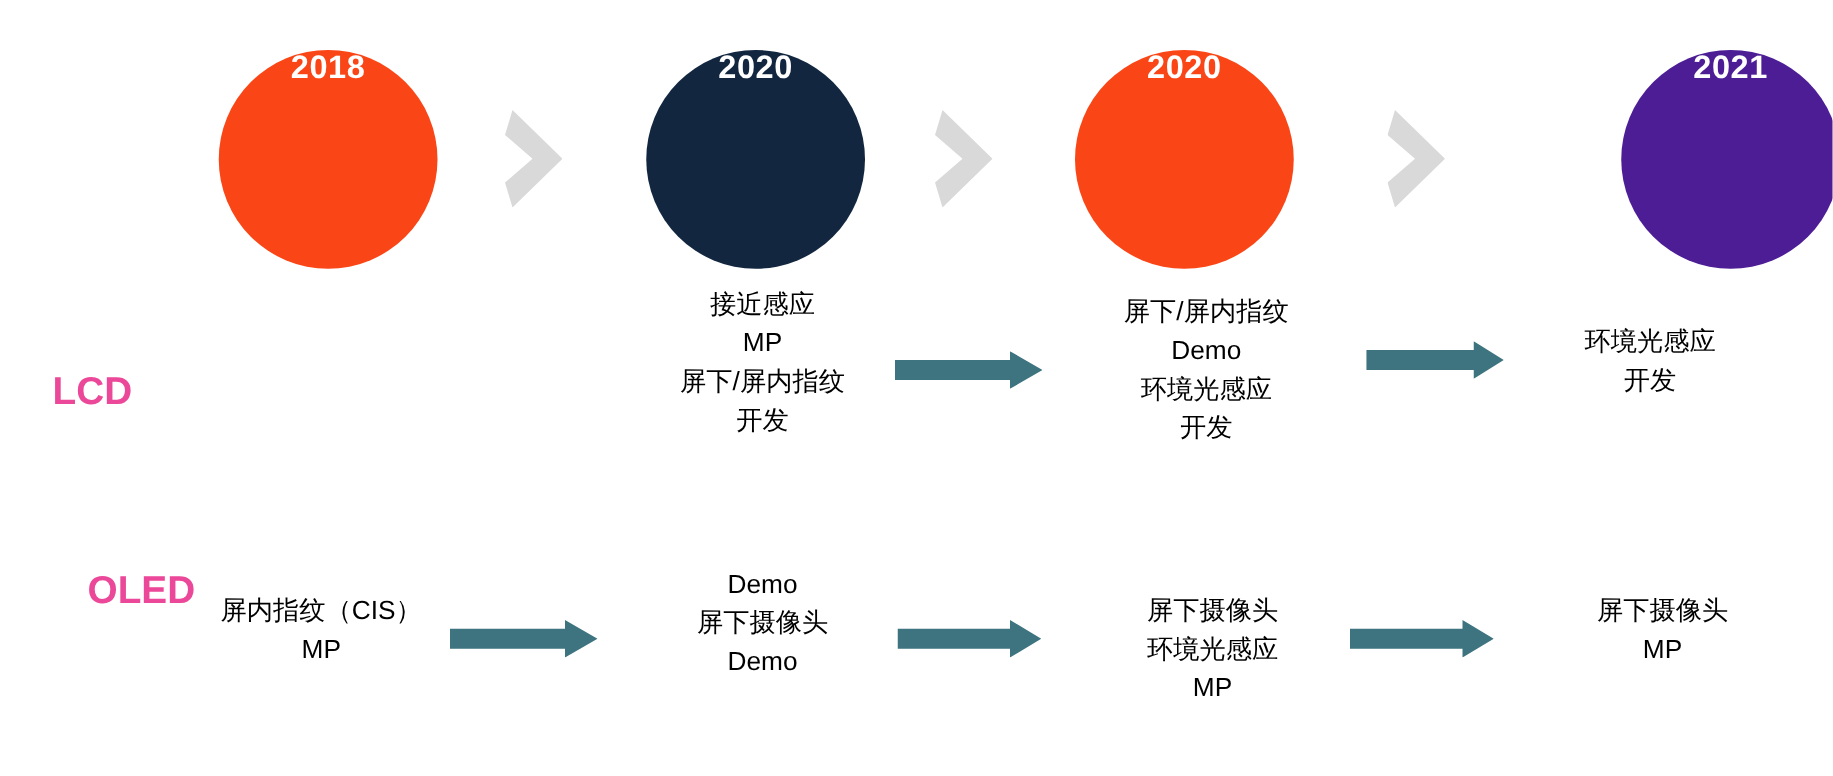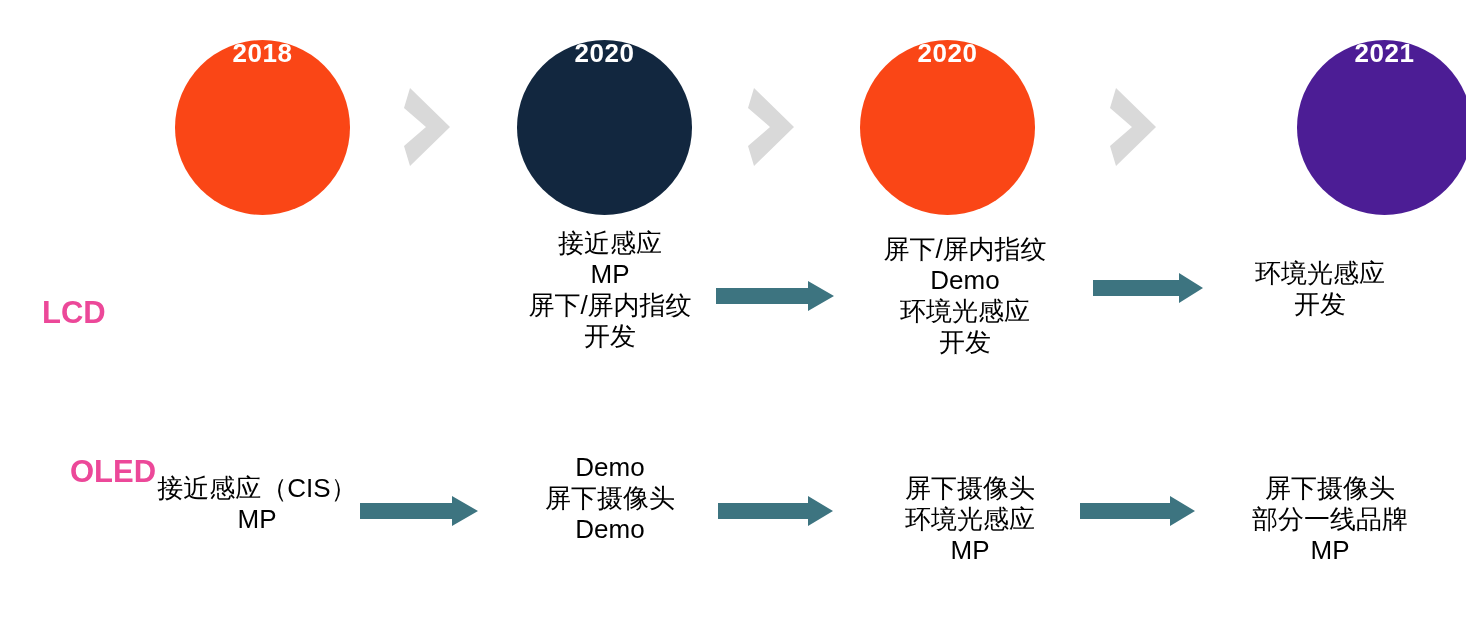--- a/index.html
+++ b/index.html
@@ -66,21 +66,21 @@
     line-height: 1;
     white-space: nowrap;
   }
   .label-lcd  { left: 42px; top: 297px; }
   .label-oled { left: 42px; top: 456px; margin-left: 28px; }
 
   
   .text-block {
     position: absolute;
     text-align: center;
-    font-size: 26px;
+    font-size: 21px;
     line-height: 31px;
     color: #000000;
     white-space: nowrap;
   }
   .text-block div { white-space: nowrap; }
 
   
   .tb-lcd-2019 { left: 500px; top: 228px; width: 220px; }
   .tb-lcd-2020 { left: 855px; top: 234px; width: 220px; }
   .tb-lcd-2021 { left: 1215px; top: 258px; width: 210px; }
@@ -155,39 +155,38 @@
     <div>环境光感应</div>
     <div>开发</div>
   </div>
 
   <div class="text-block tb-lcd-2021">
     <div>环境光感应</div>
     <div>开发</div>
   </div>
 
   <div class="text-block tb-oled-2018">
-    <div>接近感应（CIS）</div>
+    <div>屏内指纹（CIS）</div>
     <div>MP</div>
   </div>
 
   <div class="text-block tb-oled-2019">
     <div>Demo</div>
     <div>屏下摄像头</div>
     <div>Demo</div>
   </div>
 
   <div class="text-block tb-oled-2020">
     <div>屏下摄像头</div>
     <div>环境光感应</div>
     <div>MP</div>
   </div>
 
   <div class="text-block tb-oled-2021">
     <div>屏下摄像头</div>
-    <div>部分一线品牌</div>
     <div>MP</div>
   </div>
 
   <div class="block-arrow ar-lcd-1">
     <svg viewBox="0 0 118 30" preserveAspectRatio="none" xmlns="http://www.w3.org/2000/svg">
       <polygon points="0,7 92,7 92,0 118,15 92,30 92,23 0,23" fill="#3d7480"></polygon>
     </svg>
   </div>
   <div class="block-arrow ar-lcd-2">
     <svg viewBox="0 0 110 30" preserveAspectRatio="none" xmlns="http://www.w3.org/2000/svg">

